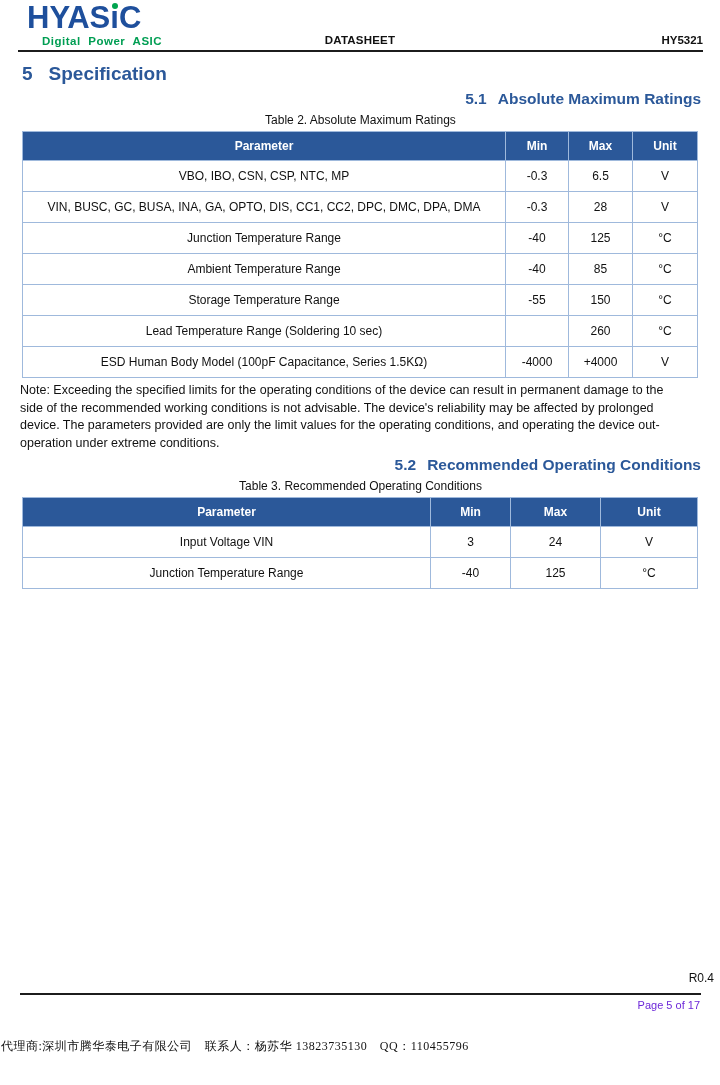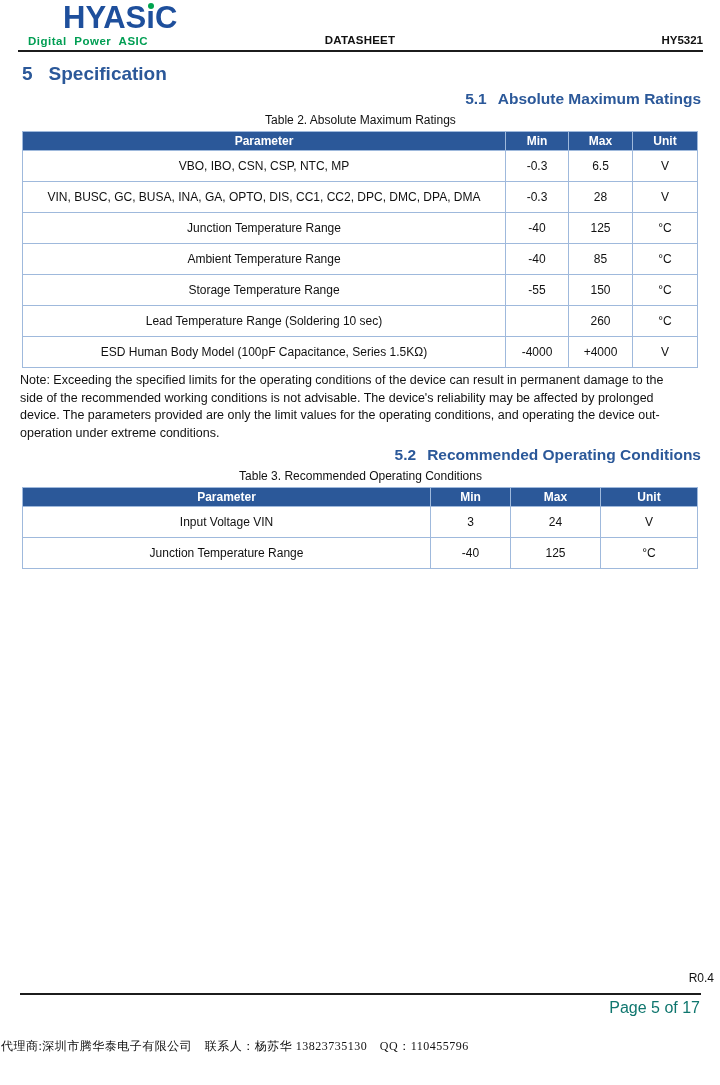--- a/index.html
+++ b/index.html
@@ -2,54 +2,54 @@
 <html><head>
 <meta charset="utf-8">
 <style>
   * { margin:0; padding:0; box-sizing:border-box; }
   html,body { background:#ffffff; }
   body { font-family:"Liberation Sans", sans-serif; color:#1a1a1a; }
   .page { position:relative; width:720px; height:1085px; background:#fff; overflow:hidden; }
 
   
   .logo-wordmark { position:absolute; top:2px; left:27px; font-size:31px; font-weight:bold;
-                   color:#1E4F9C; letter-spacing:0px; line-height:32px;margin-left:36px; }
+                   color:#1E4F9C; letter-spacing:0px; line-height:32px; }
   .logo-i { position:relative; display:inline-block; }
   .logo-i::after { content:""; position:absolute; top:1px; left:50%; transform:translateX(-50%);
                    width:6px; height:6px; border-radius:50%; background:#00A44F; }
-  .logo-tagline { position:absolute; top:35px; left:28px; font-size:11.5px; font-weight:bold;
+  .logo-tagline { position:absolute; top:35px; left:42px; font-size:11.5px; font-weight:bold;
                   color:#009E53; letter-spacing:0.5px; word-spacing:4px; }
   .doc-type { position:absolute; top:34px; left:0; right:0; text-align:center;
               font-size:11.5px; font-weight:bold; letter-spacing:0.2px; color:#111; }
   .part-no { position:absolute; top:34px; right:17px; font-size:11.5px; font-weight:bold; color:#111; }
   .header-rule { position:absolute; top:50px; left:18px; width:685px; height:2px; background:#1c1c1c; }
 
   
   .main { position:absolute; top:58px; left:20px; width:681px; }
   h1.sec { font-size:19px; color:#2B5899; font-weight:bold; margin:4px 0 0 2px; line-height:24px; }
   h1.sec .h-num { display:inline-block; margin-right:16px; }
   h2.sec { font-size:15.5px; color:#2B5899; font-weight:bold; margin:3px 0 0 2px; line-height:20px;text-align:right; }
   h2.sec .h-num { display:inline-block; margin-right:11px; }
   .tbl-caption { text-align:center; font-size:12px; color:#111; margin-top:4px; line-height:15px; }
 
   table.spec { border-collapse:collapse; width:675px; margin:3px 0 0 2px; table-layout:fixed;
                font-size:12px; color:#111; }
-  table.spec th { background:#2B5899; color:#ffffff; font-weight:bold; height:19px;
+  table.spec th { background:#2B5899; color:#ffffff; font-weight:bold; height:29px;
                   border:1px solid #9FB9DC; padding:0 3px; text-align:center; }
   table.spec td { height:20px; border:1px solid #9FB9DC; padding:8px 4px; text-align:center;
                   background:#fff; overflow:hidden; white-space:nowrap; }
 
   .note { margin-top:4px; font-size:12.5px; color:#111; }
   .note div { line-height:17.5px; }
   .gap-52 { margin-top:10px; }
 
   
   .rev { position:absolute; top:971px; right:6px; font-size:12px; color:#111; }
   .footer-rule { position:absolute; top:993px; left:20px; width:681px; height:2px; background:#1c1c1c; }
-  .page-num { position:absolute; top:999px; right:20px; font-size:16px; color:#0f766e; }
+  .page-num { position:absolute; top:999px; right:20px; font-size:11px; color:#6d28d9; }
   .distributor { position:absolute; top:1038px; left:1px; width:719px; font-size:12px;
                  font-family:"Liberation Serif", serif; color:#111; letter-spacing:0.5px; white-space:nowrap; }
 </style>
 </head>
 <body>
 
 <div class="page">
 
   <div class="logo-wordmark"><span>HYAS</span><span class="logo-i">ı</span><span>C</span></div>
   <div class="logo-tagline">Digital Power ASIC</div>

